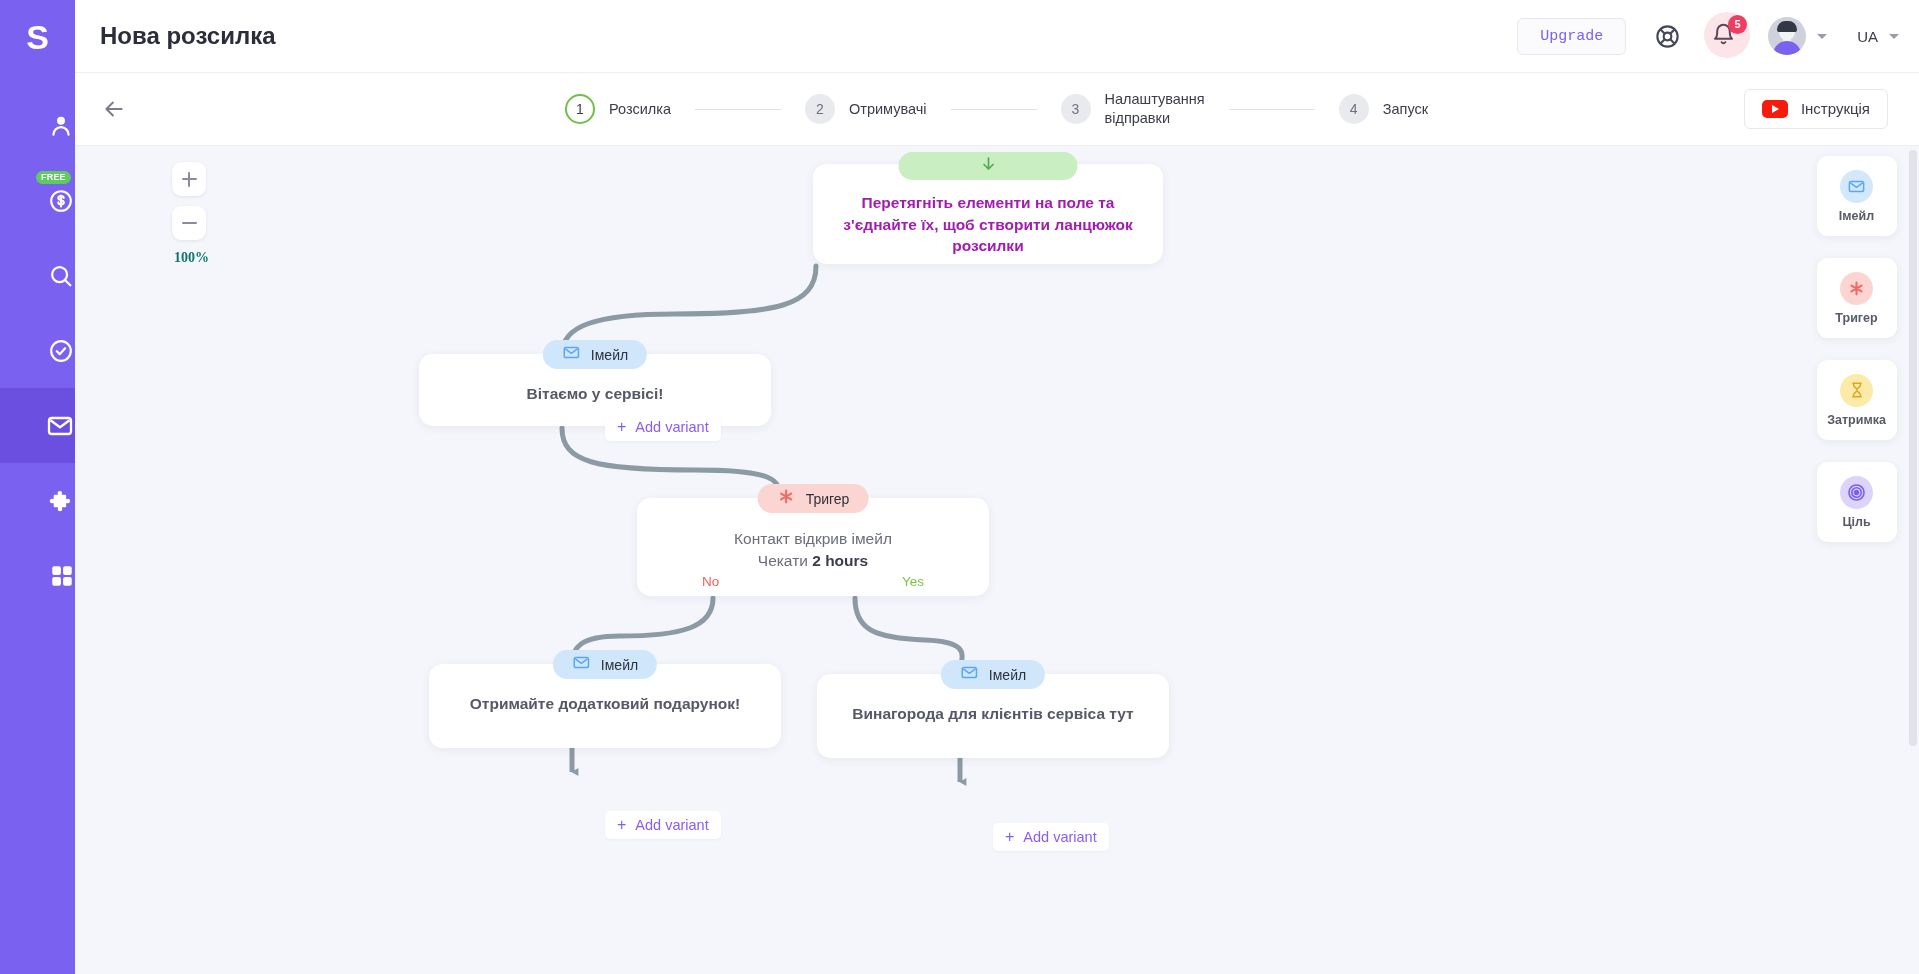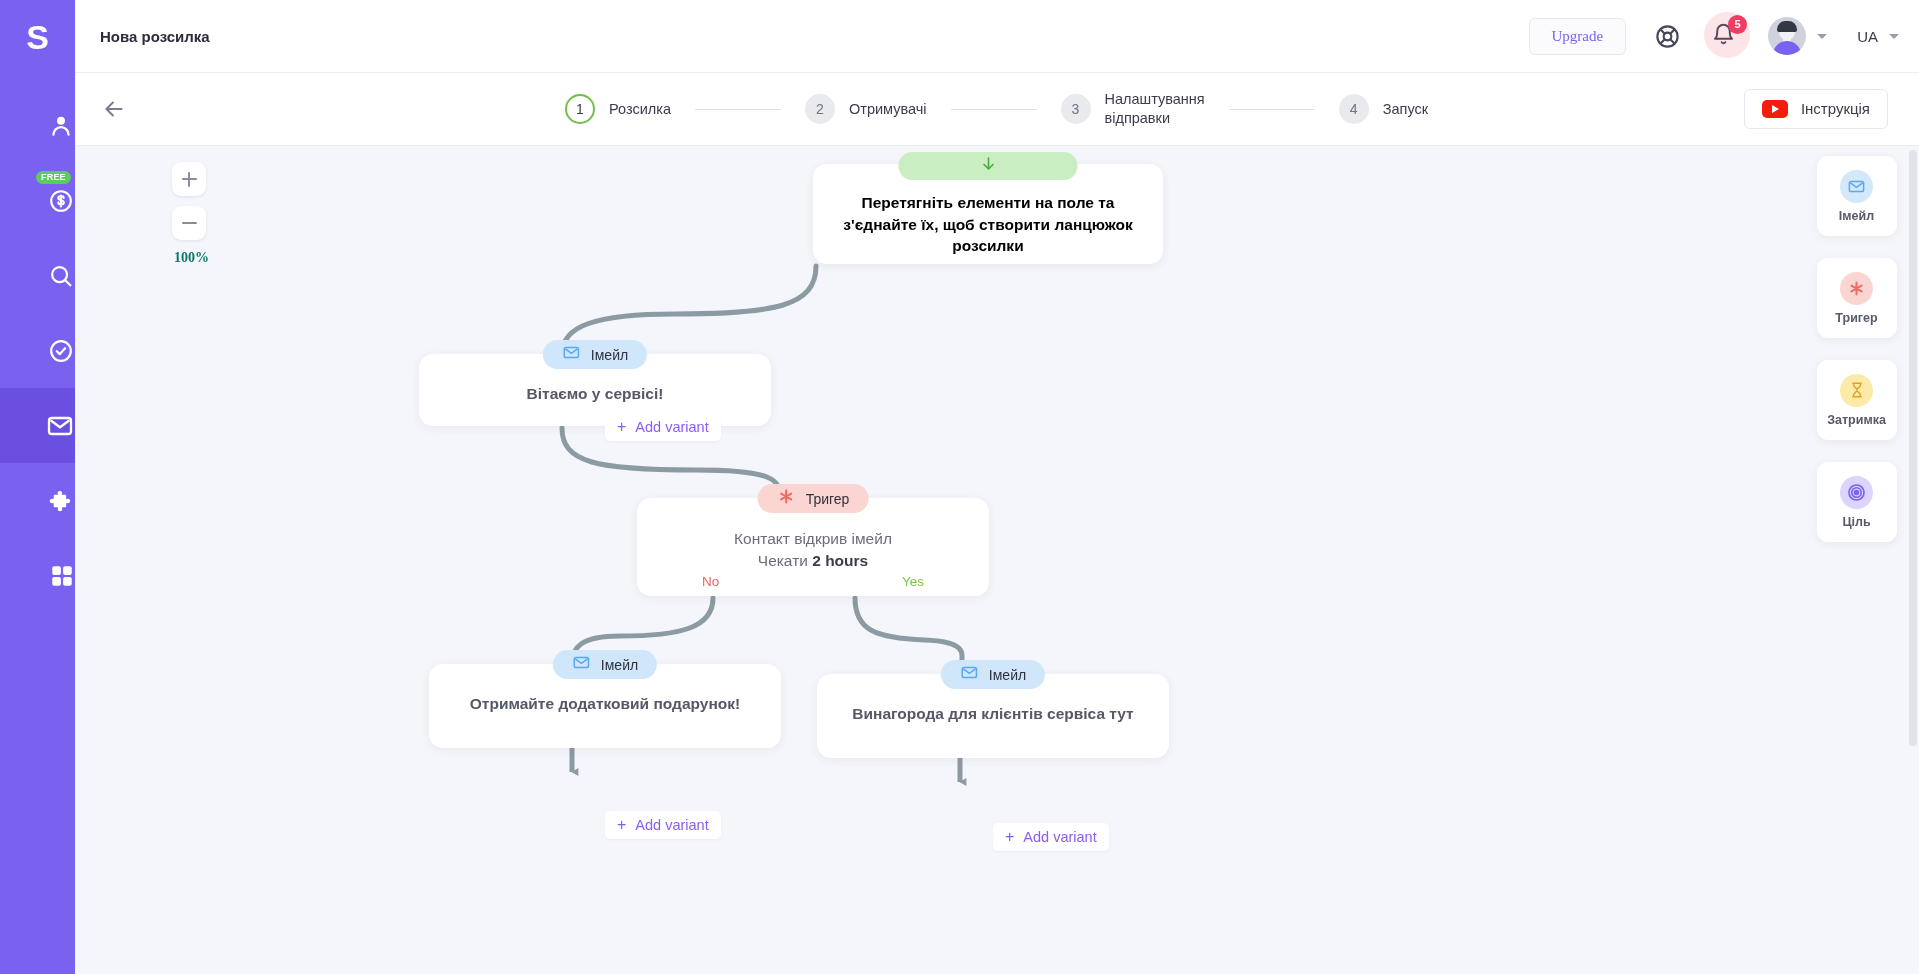--- a/index.html
+++ b/index.html
@@ -44,31 +44,31 @@
   #header {
     position: absolute; left: 75px; top: 0;
     width: 1844px; height: 73px;
     background: #fff;
     border-bottom: 1px solid #eceef3;
     display: flex; align-items: center;
     z-index: 30;
   }
   #page-title {
     margin-left: 25px;
-    font-size: 15px; font-weight: 700; color: #2b2d3a;
+    font-size: 24px; font-weight: 700; color: #2b2d3a;
   }
   #header-right {
     margin-left: auto; margin-right: 20px;
     display: flex; align-items: center; gap: 0px;
   }
   #upgrade-btn {
     border: 1px solid #e6e8f0; background: #fbfbfe;
     color: #7b61f0; font-size: 15px; font-weight: 400;
     border-radius: 6px; padding: 9px 22px; cursor: pointer;
-    font-family: Liberation Serif, serif;
+    font-family: Liberation Mono, monospace;
   }
   .hdr-icon { margin-left: 28px; cursor: pointer; display:flex; align-items:center; }
   #bell-wrap { position: relative; margin-left: 30px; cursor: pointer; display:flex; align-items:center;}
   #bell-halo {
     position: absolute; right: -14px; top: -10px;
     width: 46px; height: 46px; border-radius: 50%;
     background: rgba(244,63,94,.14);
   }
   #bell-badge {
     position: absolute; right: -11px; top: -7px;
@@ -192,21 +192,21 @@
   #hint-node {
     left: 738px; top: 18px; width: 350px; height: 100px;
   }
   #hint-pill {
     position: absolute; top: -12px; left: 50%; transform: translateX(-50%);
     width: 179px; height: 28px; border-radius: 14px; background: #c9eec1;
     display: flex; align-items: center; justify-content: center;
   }
   #hint-text {
     padding: 28px 20px 0 20px; text-align: center;
-    font-size: 15.5px; font-weight: 700; color: #000000; line-height: 1.4;
+    font-size: 15.5px; font-weight: 700; color: #a21caf; line-height: 1.4;
   }
 
   
   #node-email-1 { left: 344px; top: 208px; width: 352px; height: 72px; }
   #node-trigger { left: 562px; top: 352px; width: 352px; height: 98px; }
   #node-email-2 { left: 354px; top: 518px; width: 352px; height: 84px; }
   #node-email-3 { left: 742px; top: 528px; width: 352px; height: 84px; }
 
   .yesno-row {
     position: absolute; bottom: 7px; left: 0; width: 100%;

